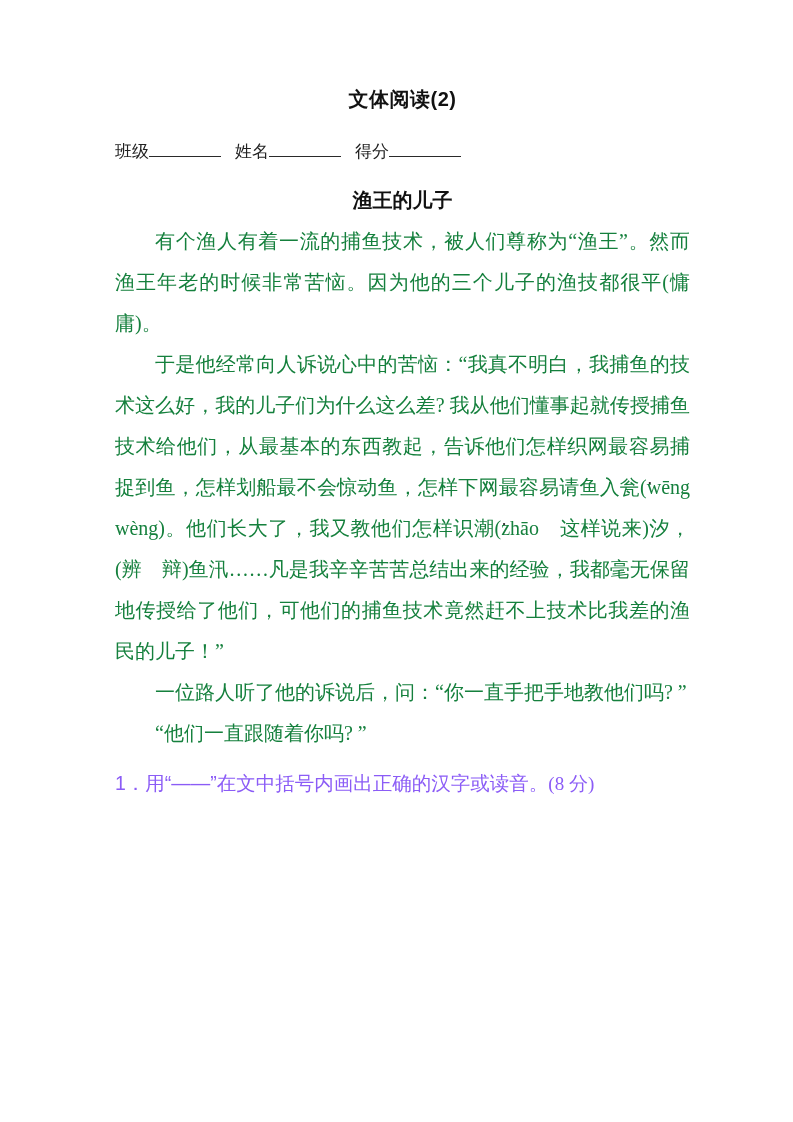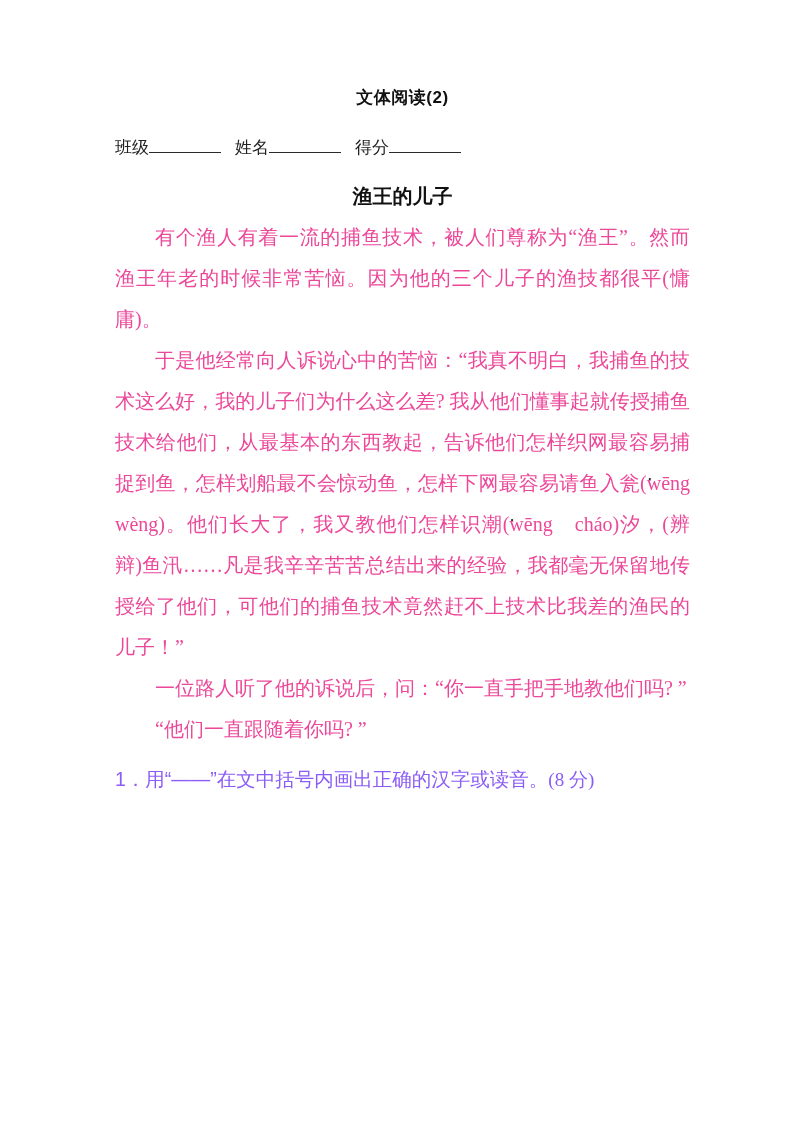--- a/index.html
+++ b/index.html
@@ -15,21 +15,21 @@
   .content {
     position: absolute;
     left: 115px;
     top: 86px;
     width: 575px;
   }
   .doc-title {
     text-align: center;
     font-family: "Liberation Sans", sans-serif;
     font-weight: bold;
-    font-size: 17px;
+    font-size: 20px;
     letter-spacing: 0.5px;
     color: #111;
   }
   .info-row {
     margin-top: 27px;
     display: flex;
     align-items: baseline;
     font-size: 17px;
     font-family: "Liberation Sans", sans-serif;
     color: #222;
@@ -68,21 +68,21 @@
     font-size: 20px;
     color: #111;
   }
   .article-body { margin-top: 7px; }
   .article-body p {
     margin: 0;
     font-size: 20px;
     line-height: 41px;
     text-indent: 2em;
     text-align: justify;
-    color: #ec4899;
+    color: #15803d;
   }
   .em-dot { position: relative; }
   .em-dot::after {
     content: "\2022";
     position: absolute;
     left: 50%;
     transform: translateX(-50%);
     bottom: -0.62em;
     font-size: 0.45em;
     color: #1b1b1b;
@@ -114,21 +114,21 @@
         <span class="blank-line"></span>
       <span>得分</span>
         <span class="blank-line last"></span>
     </div>
 
 
     <div class="article-title">渔王的儿子</div>
 
     <div class="article-body">
         <p><span>有个渔人有着一流的捕鱼技术，被人们尊称为“渔王”。然而渔王年老的时候非常苦恼。因为他的三个儿子的渔技都很平(慵　庸)。</span></p>
-        <p><span>于是他经常向人诉说心中的苦恼：“我真不明白，我捕鱼的技术这么好，我的儿子们为什么这么差? 我从他们懂事起就传授捕鱼技术给他们，从最基本的东西教起，告诉他们怎样织网最容易捕捉到鱼，怎样划船最不会惊动鱼，怎样下网最容易请鱼入</span><span class="em-dot">瓮</span><span>(wēng　wèng)。他们长大了，我又教他们怎样识</span><span class="em-dot">潮</span><span>(wēng　cháo)汐，(辨　辩)鱼汛……凡是我辛辛苦苦总结出来的经验，我都毫无保留地传授给了他们，可他们的捕鱼技术竟然赶不上技术比我差的渔民的儿子！”</span></p>
+        <p><span>于是他经常向人诉说心中的苦恼：“我真不明白，我捕鱼的技术这么好，我的儿子们为什么这么差? 我从他们懂事起就传授捕鱼技术给他们，从最基本的东西教起，告诉他们怎样织网最容易捕捉到鱼，怎样划船最不会惊动鱼，怎样下网最容易请鱼入</span><span class="em-dot">瓮</span><span>(wēng　wèng)。他们长大了，我又教他们怎样识</span><span class="em-dot">潮</span><span>(zhāo　这样说来)汐，(辨　辩)鱼汛……凡是我辛辛苦苦总结出来的经验，我都毫无保留地传授给了他们，可他们的捕鱼技术竟然赶不上技术比我差的渔民的儿子！”</span></p>
         <p><span>一位路人听了他的诉说后，问：“你一直手把手地教他们吗? ”</span></p>
         <p><span>“他们一直跟随着你吗? ”</span></p>
       </div>
 
     <div class="question-row">
       <span>1．</span><span>用“——”在文中括号内画出正确的汉字或读音。</span><span class="question-points">(8 分)</span>
     </div>
 
   </div>
 </div>

